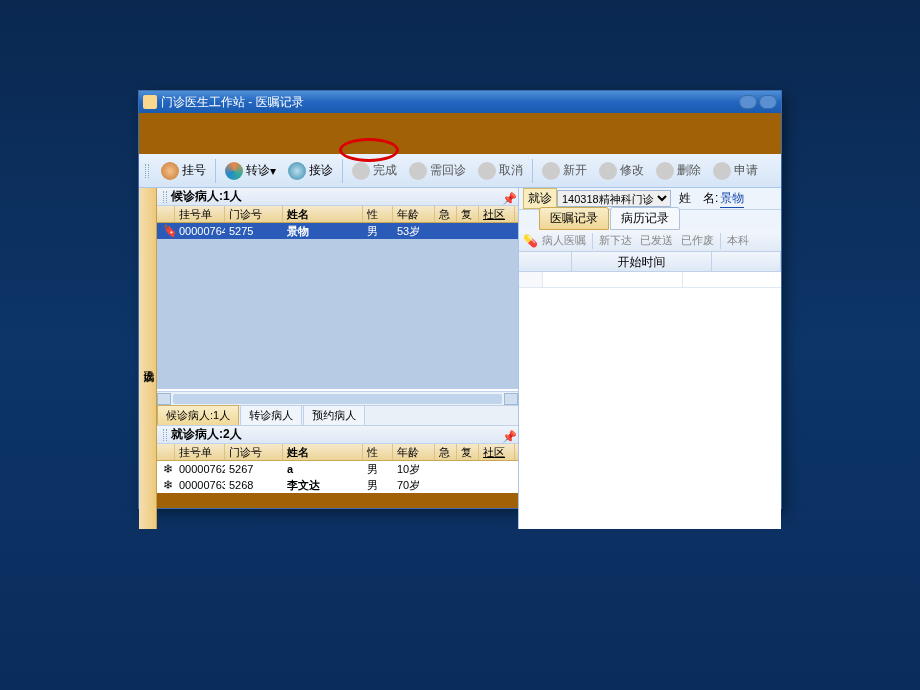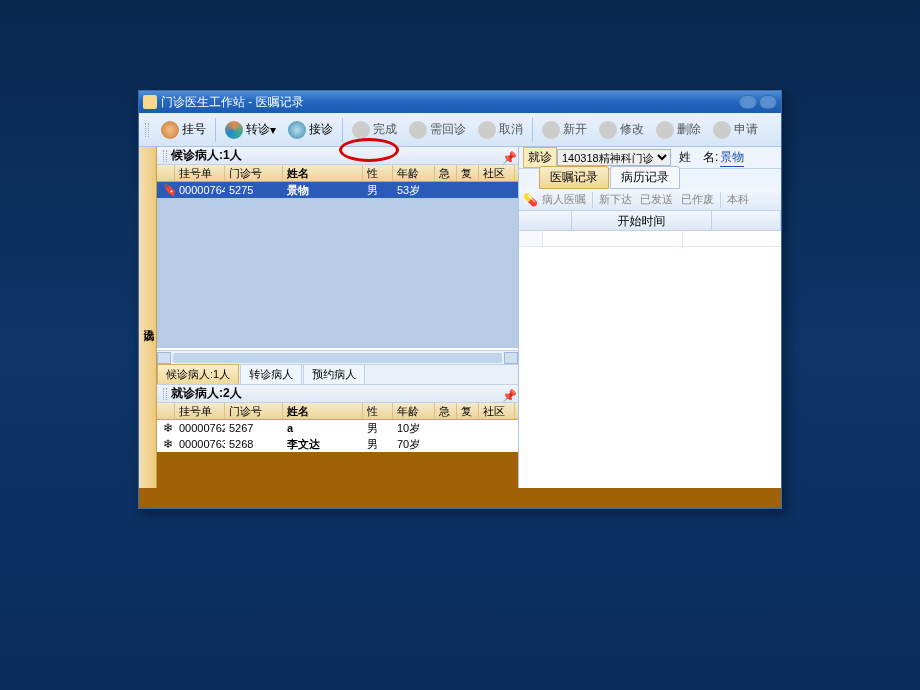--- a/index.html
+++ b/index.html
@@ -6,42 +6,42 @@
 body { background: linear-gradient(180deg, #0a2850 0%, #0d3568 50%, #0a2c5c 100%); width: 920px; height: 690px; position: relative; }
 .app-window { position: absolute; left: 138px; top: 90px; width: 644px; height: 419px; background: #a16207; border: 1px solid #3d6cb1; box-shadow: 4px 4px 12px rgba(0,0,0,0.4); }
 .titlebar { height: 22px; background: linear-gradient(180deg, #4e8fd6 0%, #2366c0 50%, #1a5bb0 100%); display: flex; align-items: center; padding: 0 4px; color: #fff; }
 .titlebar-icon { width: 14px; height: 14px; background: #f9d78c; border-radius: 2px; margin-right: 4px; }
 .titlebar-text { flex: 1; }
 .titlebar-btns { display: flex; gap: 2px; }
 .titlebar-btn { width: 18px; height: 14px; background: #5a8fd1; border: 1px solid #3a6ea8; border-radius: 7px; }
 .menubar { height: 20px; background: linear-gradient(180deg, #e6f0fc 0%, #cde1f6 100%); display: flex; align-items: center; padding: 0 8px; border-bottom: 1px solid #a9c5e8; }
 .menu-handle { width: 4px; height: 14px; border-left: 1px dotted #8ab; border-right: 1px dotted #8ab; margin-right: 6px; }
 .menu-item { padding: 2px 8px; cursor: pointer; }
-.toolbar { height: 34px; background: linear-gradient(180deg, #eaf2fc 0%, #d5e5f7 100%); display: flex; align-items: center; padding: 0 6px; border-bottom: 1px solid #a9c5e8; overflow: hidden; }
+.toolbar { height: 34px; background: linear-gradient(180deg, #eaf2fc 0%, #d5e5f7 100%); display: flex; align-items: center; padding: 0 6px; border-bottom: 1px solid #a9c5e8; overflow: hidden; margin-top: 41px; }
 .tool-btn { display: flex; align-items: center; padding: 3px 5px; margin: 0 1px; cursor: pointer; color: #555; white-space: nowrap; }
 .tool-btn.enabled { color: #000; }
 .tool-icon { width: 18px; height: 18px; border-radius: 9px; margin-right: 3px; display: inline-block; }
 .tool-sep { width: 1px; height: 24px; background: #a9c5e8; margin: 0 3px; }
 .highlight-circle { position: absolute; left: 200px; top: 47px; width: 60px; height: 24px; border: 3px solid #d00; border-radius: 50%; z-index: 10; pointer-events: none; }
 .main-area { display: flex; height: calc(100% - 76px); }
 .side-tab { width: 18px; background: linear-gradient(90deg, #f4deb1 0%, #edc97a 100%); writing-mode: vertical-rl; text-orientation: upright; padding-top: 6px; text-align: center; border-right: 1px solid #c0a050; cursor: pointer; font-size: 11px; }
 .left-pane { width: 362px; display: flex; flex-direction: column; border-right: 1px solid #a9c5e8; }
 .pane-header { height: 18px; background: linear-gradient(180deg, #f0f4fa 0%, #dde8f6 100%); padding: 1px 6px; font-weight: bold; display: flex; align-items: center; border-bottom: 1px solid #c0d2e9; }
 .pane-header .handle { width: 4px; height: 12px; border-left: 1px dotted #8ab; border-right: 1px dotted #8ab; margin-right: 4px; }
 .pane-header .spacer { flex: 1; }
 .pin-icon { width: 10px; height: 10px; cursor: pointer; }
 .table-head { display: flex; background: linear-gradient(180deg, #f6e9cb 0%, #ecd496 100%); border-bottom: 1px solid #c9a954; height: 17px; }
 .table-head .th { padding: 1px 4px; border-right: 1px solid #ddc186; font-size: 11px; }
 .table-body { flex: 1; background: #fff; overflow: auto; position: relative; }
 .table-row { display: flex; height: 16px; align-items: center; }
 .table-row.selected { background: #2a5bb8; color: #fff; }
 .table-row .td { padding: 0 4px; font-size: 11px; white-space: nowrap; overflow: hidden; }
 .row-icon { width: 12px; height: 12px; margin-left: 2px; }
 .c0 { width: 18px; } .c1 { width: 50px; } .c2 { width: 58px; } .c3 { width: 80px; font-weight: bold; }
-.c4 { width: 30px; } .c5 { width: 42px; } .c6 { width: 22px; } .c7 { width: 22px; } .c8 { width: 36px; }
+.c4 { width: 30px; } .c5 { width: 42px; } .c6 { width: 22px; } .c7 { width: 22px; } .c8 { width: 36px; text-decoration: underline; }
 .scroll-h { height: 14px; background: #eaf0f8; border-top: 1px solid #c0d2e9; display: flex; align-items: center; }
 .scroll-h .arrow { width: 14px; height: 12px; background: #d0dff0; border: 1px solid #a0b8d5; }
 .scroll-h .thumb { flex: 1; height: 10px; background: #c0d4ec; margin: 0 2px; border-radius: 2px; }
 .bottom-tabs { height: 20px; background: #eaf0f8; display: flex; align-items: center; border-top: 1px solid #c0d2e9; }
 .btm-tab { padding: 2px 8px; border: 1px solid #c0d2e9; background: #f0f5fb; margin-right: 1px; cursor: pointer; font-size: 11px; }
 .btm-tab.active { background: linear-gradient(180deg, #f9edc9 0%, #f0d998 100%); border-color: #d0b060; }
 .right-pane { flex: 1; display: flex; flex-direction: column; background: #fff; overflow: hidden; }
 .right-header { height: 22px; background: #eef4fb; display: flex; align-items: center; padding: 2px 4px; border-bottom: 1px solid #c0d2e9; }
 .right-header select { font-size: 11px; height: 17px; border: 1px solid #a0b8d5; }
 .right-header .lbl { margin-left: 8px; }

